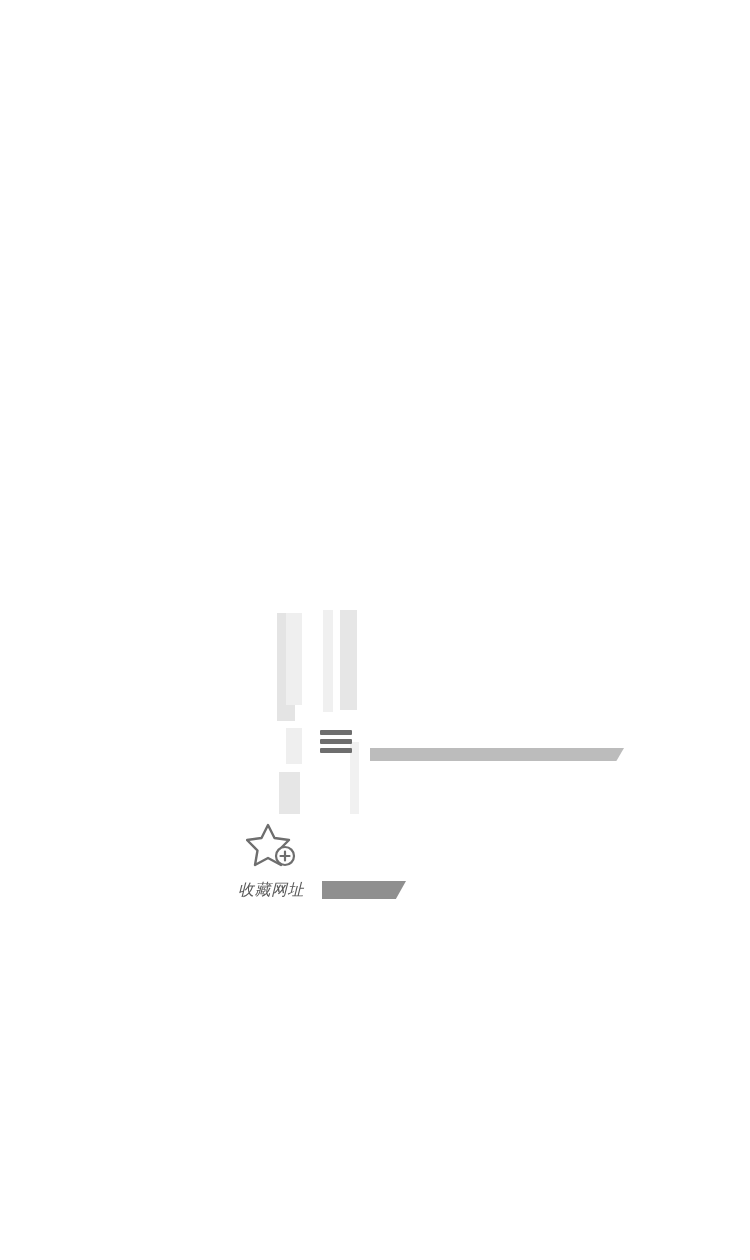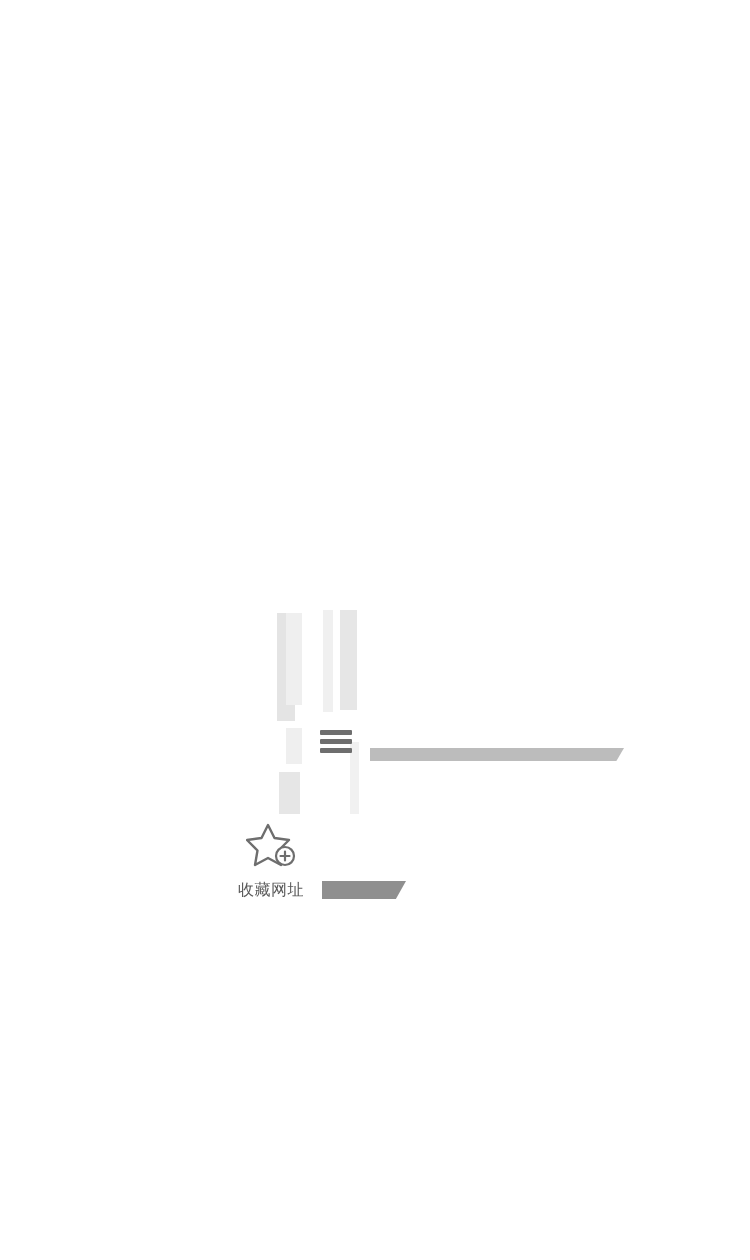--- a/index.html
+++ b/index.html
@@ -73,20 +73,21 @@
   
   #favorite-label {
     position: absolute;
     left: 238px;
     top: 880px;
     font-size: 16px;
     line-height: 20px;
     color: #5a5a5a;
     letter-spacing: 0.5px;
     white-space: nowrap;
+    font-style: italic;
   }
 
   
   #label-slab {
     position: absolute;
     left: 322px;
     top: 881px;
     width: 84px;
     height: 18px;
     background: #8f8f8f;

